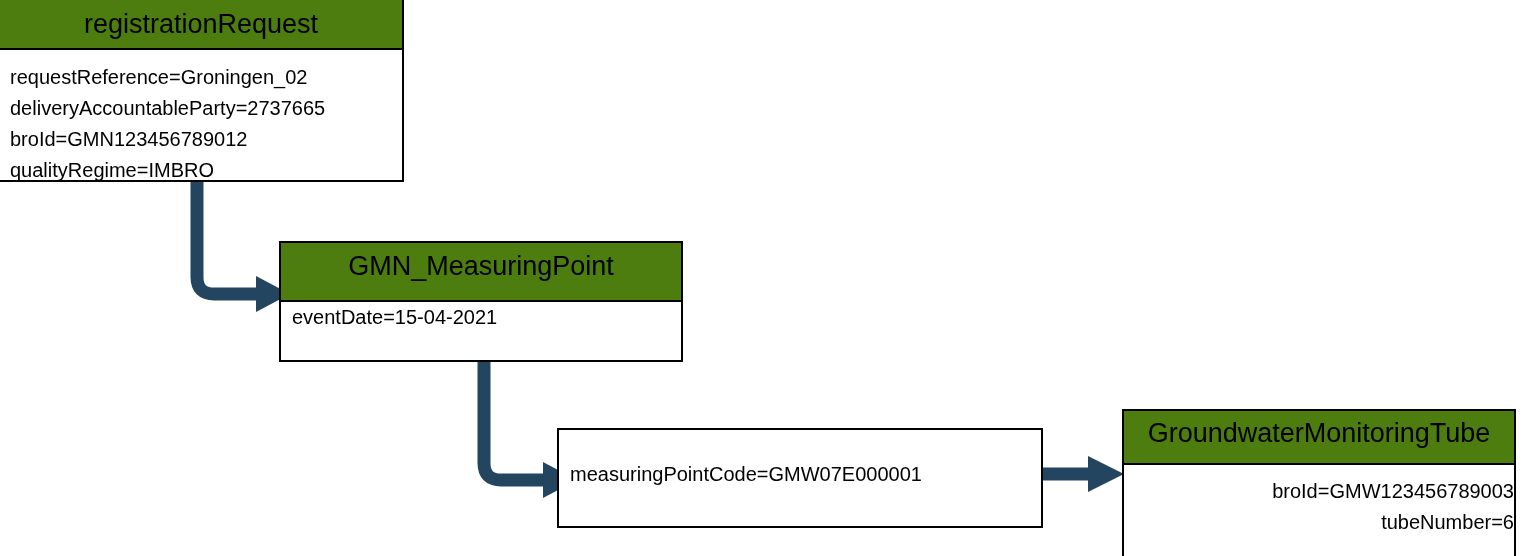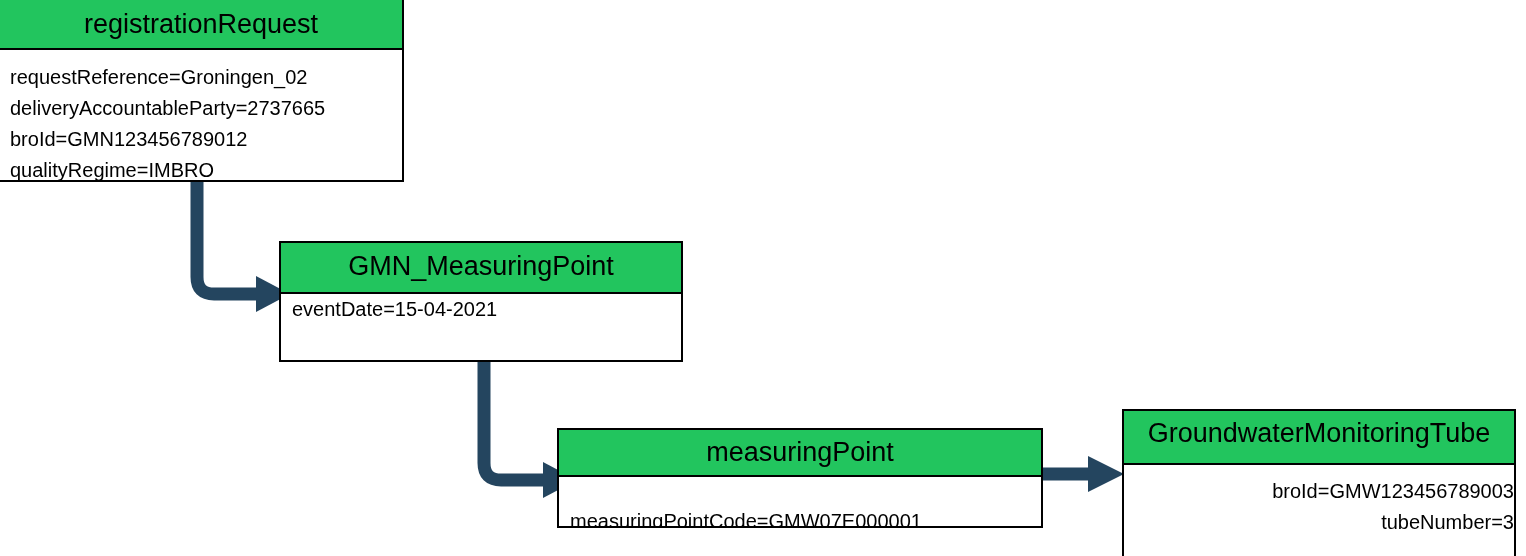--- a/index.html
+++ b/index.html
@@ -20,21 +20,21 @@
   
   .uml-box {
     position: absolute;
     box-sizing: border-box;
     border: 2px solid #000000;
     background: #ffffff;
     overflow: hidden;
   }
   .uml-header {
     box-sizing: border-box;
-    background: #22c55e;
+    background: #4d7c0f;
     border-bottom: 2px solid #000000;
     text-align: center;
     color: #000000;
     font-size: 27px;
     line-height: 1.0;
     white-space: nowrap;
     overflow: hidden;
   }
   .uml-body {
     box-sizing: border-box;
@@ -82,40 +82,37 @@
     </div>
     <div class="uml-body" style="padding:12px 0 0 10px;">
       <div class="attr">requestReference=Groningen_02</div>
       <div class="attr">deliveryAccountableParty=2737665</div>
       <div class="attr">broId=GMN123456789012</div>
       <div class="attr">qualityRegime=IMBRO</div>
     </div>
   </div>
 
   <div class="uml-box" style="left:279px; top:241px; width:404px; height:121px;">
-    <div class="uml-header" style="height:51px; line-height:47px;">
+    <div class="uml-header" style="height:59px; line-height:47px;">
       <span>GMN_MeasuringPoint</span>
     </div>
     <div class="uml-body" style="padding:0 0 0 11px;">
       <div class="attr">eventDate=15-04-2021</div>
     </div>
   </div>
 
   <div class="uml-box" style="left:557px; top:428px; width:486px; height:100px;">
-    <div class="uml-header" style="height:47px; line-height:45px;">
-      <span>measuringPoint</span>
-    </div>
     <div class="uml-body" style="padding:11px 4px 0 11px;margin-top:18px;">
       <div class="attr">measuringPointCode=GMW07E000001</div>
     </div>
   </div>
 
   <div class="uml-box" style="left:1122px; top:409px; width:394px; height:152px;">
     <div class="uml-header" style="height:54px; line-height:45px;">
       <span>GroundwaterMonitoringTube</span>
     </div>
     <div class="uml-body" style="padding:11px 0 0 11px;text-align:right;">
       <div class="attr">broId=GMW123456789003</div>
-      <div class="attr">tubeNumber=3</div>
+      <div class="attr">tubeNumber=6</div>
     </div>
   </div>
 
 </div>
 
 </body></html>

